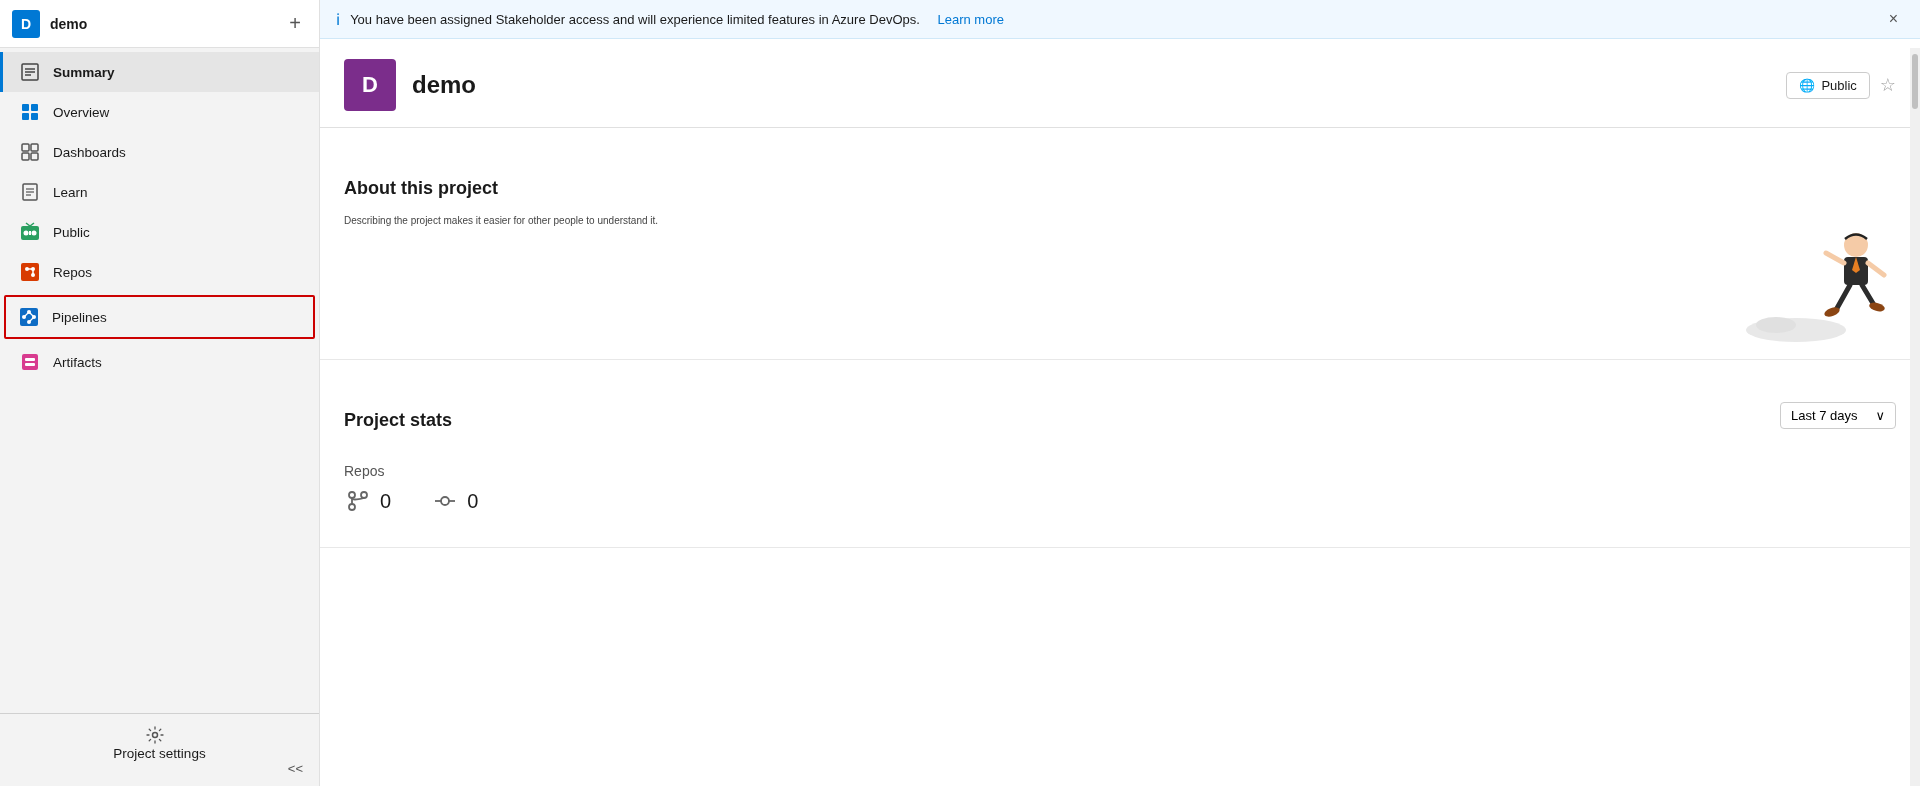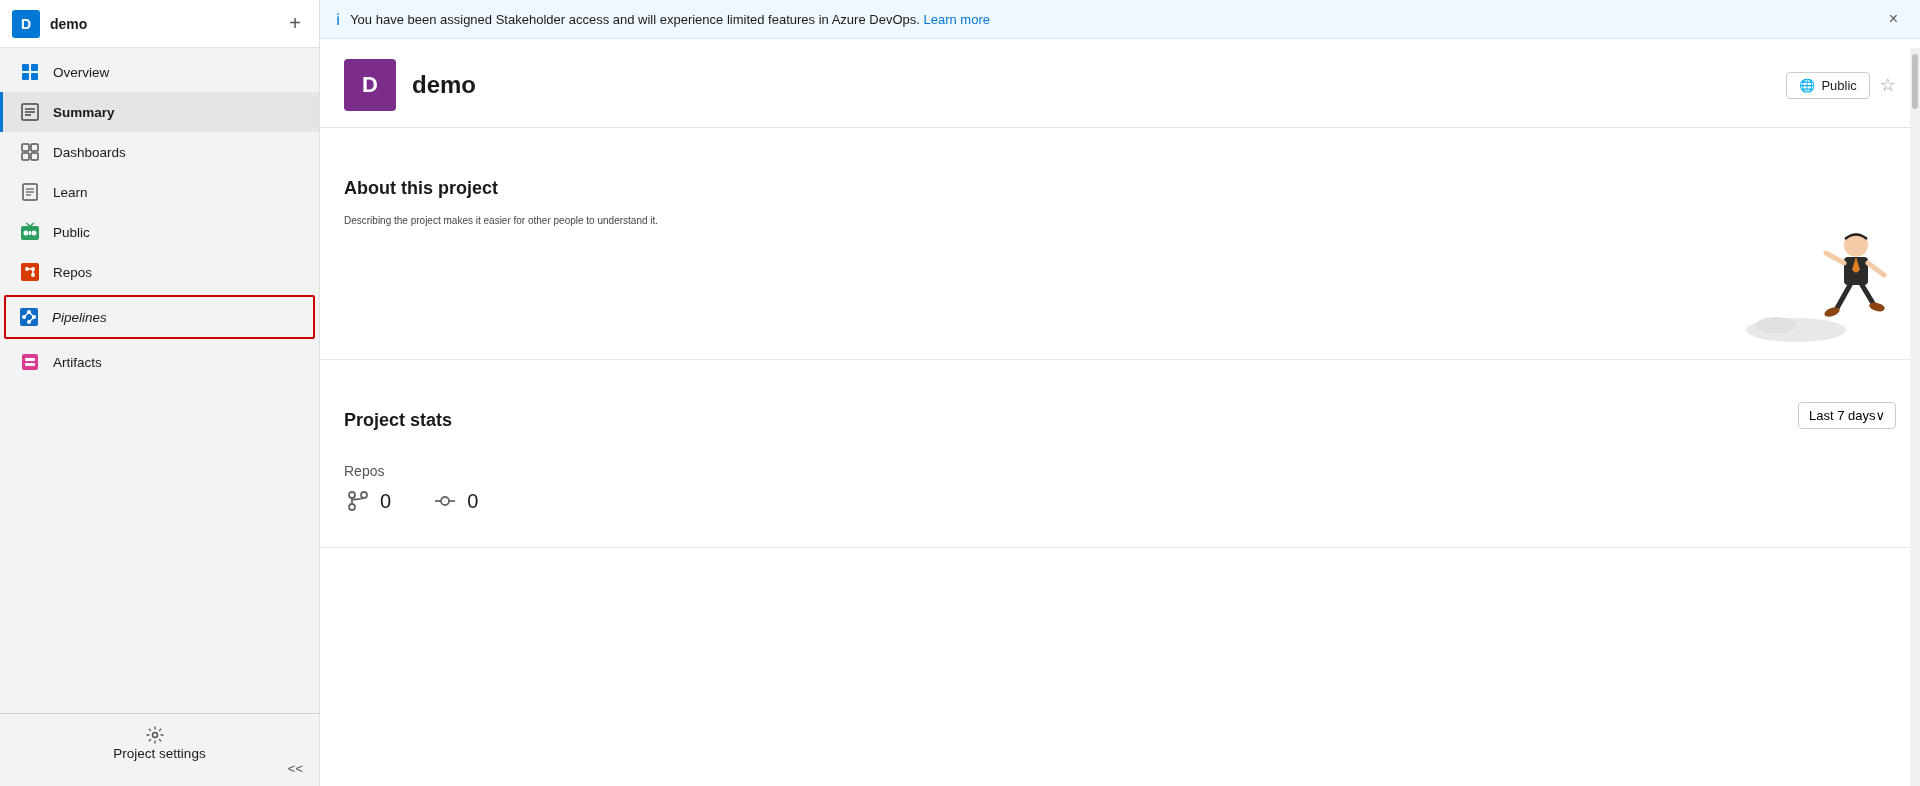--- a/index.html
+++ b/index.html
@@ -76,21 +76,20 @@
     }
     .nav-item.active {
       background: #e5e5e5;
       border-left: 3px solid #0078d4;
       font-weight: 600;
     }
     .nav-item.highlighted {
       border: 2px solid #d00000;
       margin: 2px 4px;
       border-radius: 2px;
-      font-style: italic;
     }
 
     .nav-icon {
       width: 22px;
       height: 22px;
       margin-right: 12px;
       display: flex;
       align-items: center;
       justify-content: center;
       flex-shrink: 0;
@@ -132,21 +131,21 @@
       font-size: 13px;
       color: #1a1a1a;
       flex-shrink: 0;
     }
     .banner-icon {
       color: #0078d4;
       margin-right: 10px;
       font-size: 16px;
     }
     .banner-text { flex: 1; }
-    .banner-link { color: #0078d4; text-decoration: none; margin-left: 0; }
+    .banner-link { color: #0078d4; text-decoration: none; margin-left: 14px; }
     .banner-close {
       background: none;
       border: none;
       font-size: 16px;
       cursor: pointer;
       color: #555;
       padding: 2px 6px;
     }
 
     
@@ -261,21 +260,21 @@
     }
     .stats-filter {
       display: flex;
       align-items: center;
       border: 1px solid #ccc;
       padding: 5px 10px;
       border-radius: 4px;
       font-size: 13px;
       cursor: pointer;
       background: #fff;
-      gap: 0;
+      gap: 18px;
     }
 
     .stats-subsection { margin-bottom: 8px; }
     .stats-subsection-title {
       font-size: 14px;
       color: #555;
       margin-bottom: 8px;
     }
 
     .stats-row {
@@ -312,42 +311,42 @@
   <div class="sidebar-header">
     <div class="sidebar-logo">
       <span>D</span>
     </div>
     <span class="sidebar-project-name">demo</span>
     <button class="sidebar-add-btn">+</button>
   </div>
 
   <nav class="sidebar-nav">
 
+    <div class="nav-item active">
+      <span class="nav-icon">
+        <svg width="18" height="18" viewBox="0 0 18 18" fill="none">
+          <rect x="1" y="1" width="16" height="16" rx="1" stroke="#444" stroke-width="1.5" fill="none"></rect>
+          <line x1="4" y1="6" x2="14" y2="6" stroke="#444" stroke-width="1.5"></line>
+          <line x1="4" y1="9" x2="14" y2="9" stroke="#444" stroke-width="1.5"></line>
+          <line x1="4" y1="12" x2="10" y2="12" stroke="#444" stroke-width="1.5"></line>
+        </svg>
+      </span>
+      <span>Summary</span>
+    </div>
+
     <div class="nav-item">
       <span class="nav-icon">
         <svg width="18" height="18" viewBox="0 0 18 18" fill="none">
           <rect x="1" y="1" width="7" height="7" rx="1" fill="#0078d4"></rect>
           <rect x="10" y="1" width="7" height="7" rx="1" fill="#0078d4"></rect>
           <rect x="1" y="10" width="7" height="7" rx="1" fill="#0078d4"></rect>
           <rect x="10" y="10" width="7" height="7" rx="1" fill="#0078d4"></rect>
         </svg>
       </span>
       <span>Overview</span>
-    </div>
-
-    <div class="nav-item active">
-      <span class="nav-icon">
-        <svg width="18" height="18" viewBox="0 0 18 18" fill="none">
-          <rect x="1" y="1" width="16" height="16" rx="1" stroke="#444" stroke-width="1.5" fill="none"></rect>
-          <line x1="4" y1="6" x2="14" y2="6" stroke="#444" stroke-width="1.5"></line>
-          <line x1="4" y1="9" x2="14" y2="9" stroke="#444" stroke-width="1.5"></line>
-          <line x1="4" y1="12" x2="10" y2="12" stroke="#444" stroke-width="1.5"></line>
-        </svg>
-      </span>
-      <span>Summary</span>
     </div>
 
     <div class="nav-item">
       <span class="nav-icon">
         <svg width="18" height="18" viewBox="0 0 18 18" fill="none">
           <rect x="1" y="1" width="7" height="7" rx="1" stroke="#555" stroke-width="1.5" fill="none"></rect>
           <rect x="10" y="1" width="7" height="7" rx="1" stroke="#555" stroke-width="1.5" fill="none"></rect>
           <rect x="1" y="10" width="7" height="7" rx="1" stroke="#555" stroke-width="1.5" fill="none"></rect>
           <rect x="10" y="10" width="7" height="7" rx="1" stroke="#555" stroke-width="1.5" fill="none"></rect>
         </svg>

